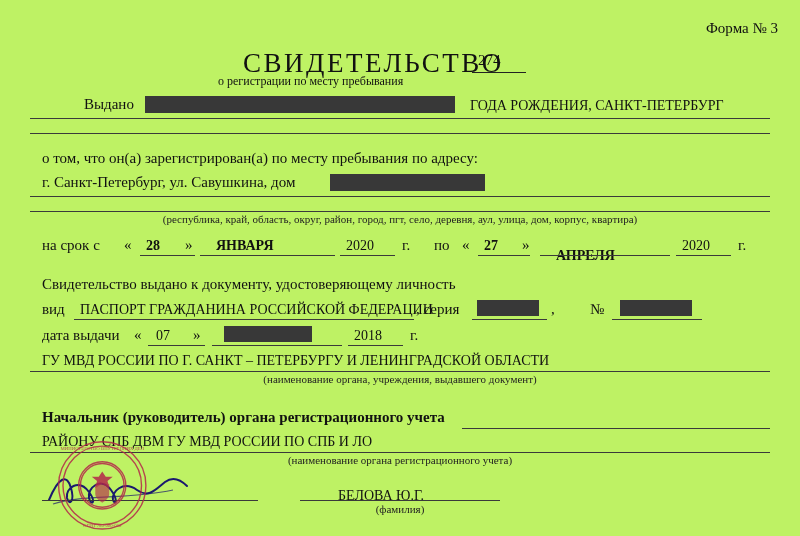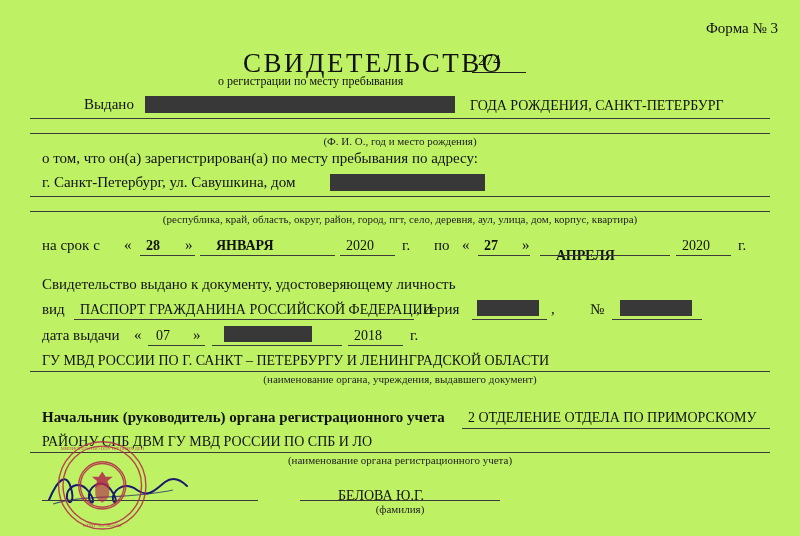--- a/index.html
+++ b/index.html
@@ -77,21 +77,20 @@
   <div class="abs title-main">СВИДЕТЕЛЬСТВО</div>
   <div class="abs doc-number">274</div>
   <div class="abs doc-number-underline"></div>
   <div class="abs title-sub">о регистрации по месту пребывания</div>
 
   <div class="abs lbl" style="top:96px; left:84px;">Выдано</div>
   <div class="abs" style="top:96px; left:145px; width:310px; height:17px; background:#383838;"></div>
   <div class="abs caps" style="top:98px; left:470px;">ГОДА РОЖДЕНИЯ, САНКТ-ПЕТЕРБУРГ</div>
   <div class="abs rule" style="top:118px; left:30px; width:740px;"></div>
   <div class="abs rule" style="top:133px; left:30px; width:740px;"></div>
-  <div class="abs lbl-sm" style="top:135px; left:0; width:800px; text-align:center;">(Ф. И. О., год и место рождения)</div>
 
   <div class="abs lbl" style="top:150px; left:42px;">о том, что он(а) зарегистрирован(а) по месту пребывания по адресу:</div>
 
   <div class="abs lbl" style="top:174px; left:42px;">г. Санкт-Петербург, ул. Савушкина, дом</div>
   <div class="abs" style="top:174px; left:330px; width:155px; height:17px; background:#383838;"></div>
   <div class="abs rule" style="top:196px; left:30px; width:740px;"></div>
   <div class="abs rule" style="top:211px; left:30px; width:740px;"></div>
   <div class="abs lbl-sm" style="top:213px; left:0; width:800px; text-align:center;">(республика, край, область, округ, район, город, пгт, село, деревня, аул, улица, дом, корпус, квартира)</div>
 
   <div class="abs lbl" style="top:237px; left:42px;">на срок с</div>
@@ -142,21 +141,20 @@
   <div class="abs rule" style="top:345px; left:212px; width:130px;"></div>
   <div class="abs caps" style="top:328px; left:354px;">2018</div>
   <div class="abs rule" style="top:345px; left:348px; width:55px;"></div>
   <div class="abs lbl" style="top:327px; left:410px;">г.</div>
 
   <div class="abs caps" style="top:353px; left:42px;">ГУ  МВД  РОССИИ  ПО  Г. САНКТ – ПЕТЕРБУРГУ  И  ЛЕНИНГРАДСКОЙ ОБЛАСТИ</div>
   <div class="abs rule" style="top:371px; left:30px; width:740px;"></div>
   <div class="abs lbl-sm" style="top:373px; left:0; width:800px; text-align:center;">(наименование органа, учреждения, выдавшего документ)</div>
 
   <div class="abs lbl" style="top:409px; left:42px;font-weight:bold;">Начальник (руководитель) органа регистрационного учета</div>
-  <div class="abs caps" style="top:410px; left:468px;">2 ОТДЕЛЕНИЕ ОТДЕЛА  ПО ПРИМОРСКОМУ</div>
   <div class="abs rule" style="top:428px; left:462px; width:308px;"></div>
 
   <div class="abs caps" style="top:434px; left:42px;">РАЙОНУ СПБ ДВМ  ГУ  МВД  РОССИИ  ПО СПБ  И  ЛО</div>
   <div class="abs rule" style="top:452px; left:30px; width:740px;"></div>
   <div class="abs lbl-sm" style="top:454px; left:0; width:800px; text-align:center;">(наименование органа регистрационного учета)</div>
 
   <svg class="abs sig" viewBox="0 0 150 40">
     <path d="M4 30 C 14 6, 22 4, 26 18 C 30 32, 24 36, 22 28 C 20 18, 34 8, 44 22 C 52 33, 46 36, 44 28 C 42 18, 56 6, 66 20 C 74 31, 70 36, 68 30 C 66 22, 78 10, 92 20 C 104 29, 112 18, 120 12 C 128 6, 136 10, 142 16" fill="none" stroke="#1a1a6e" stroke-width="2" stroke-linecap="round"></path>
     <path d="M8 34 C 40 24, 80 30, 128 20" fill="none" stroke="#1a1a6e" stroke-width="1.2" opacity="0.7"></path>
   </svg>

